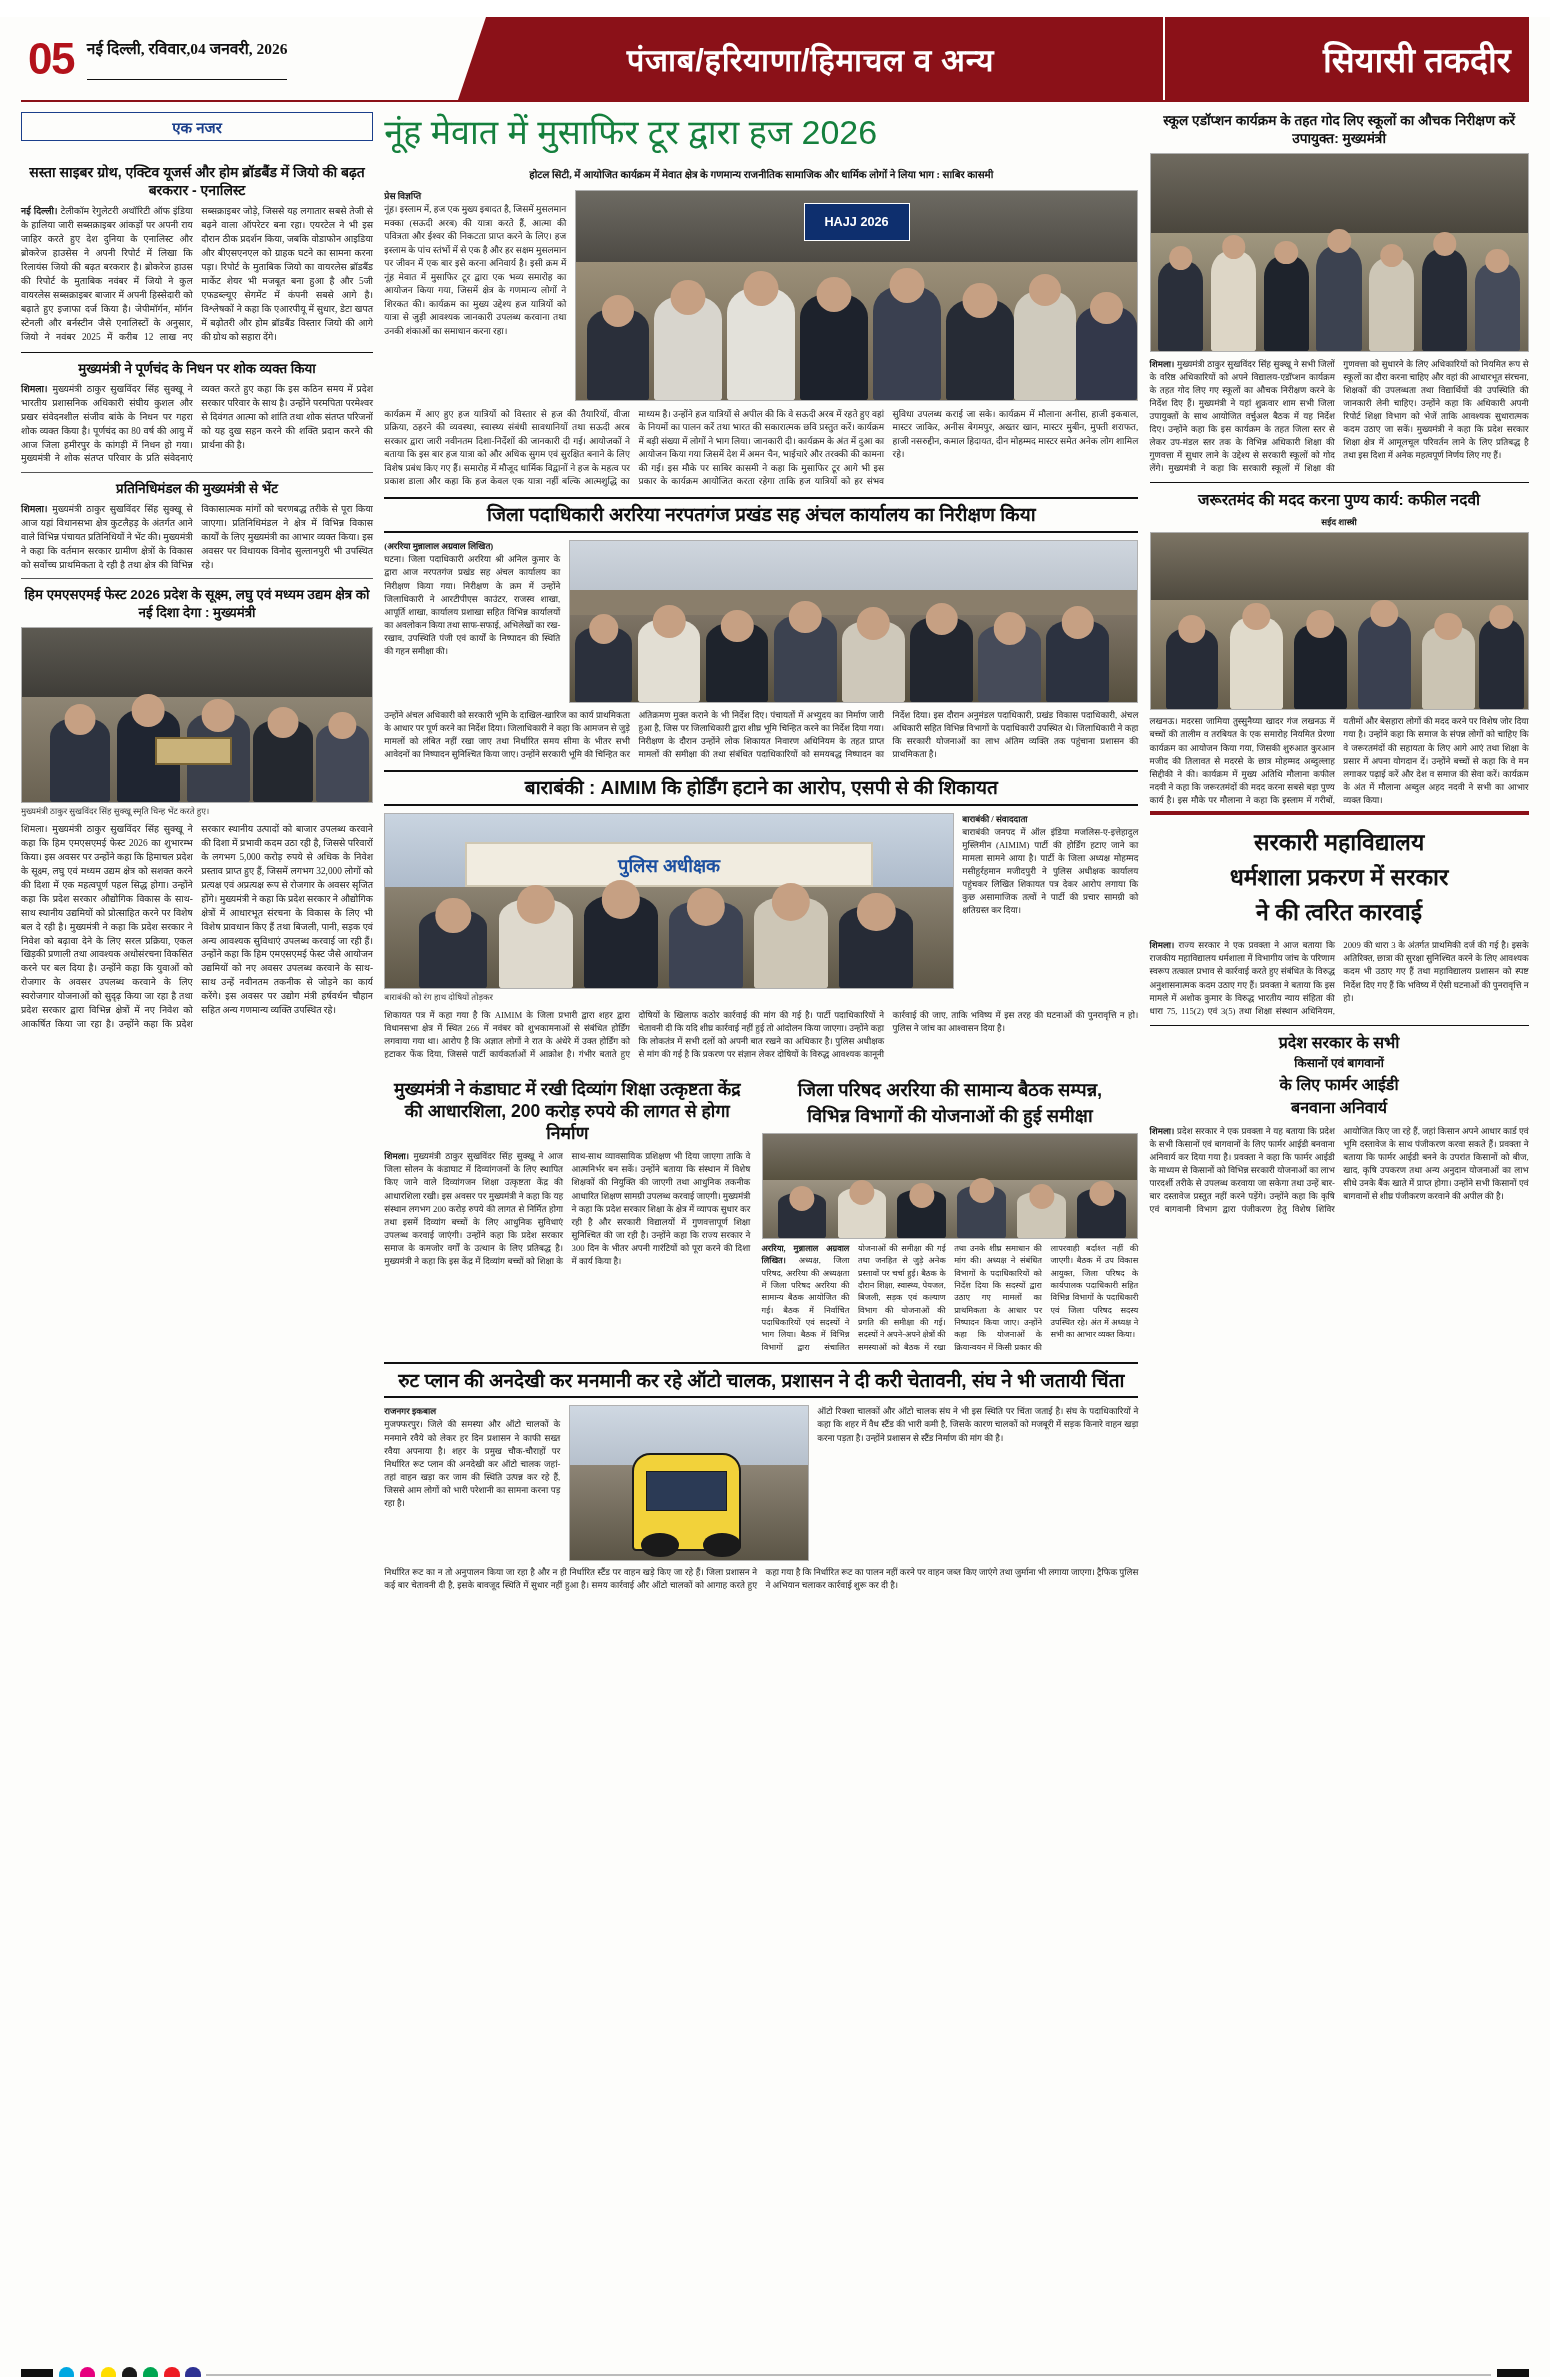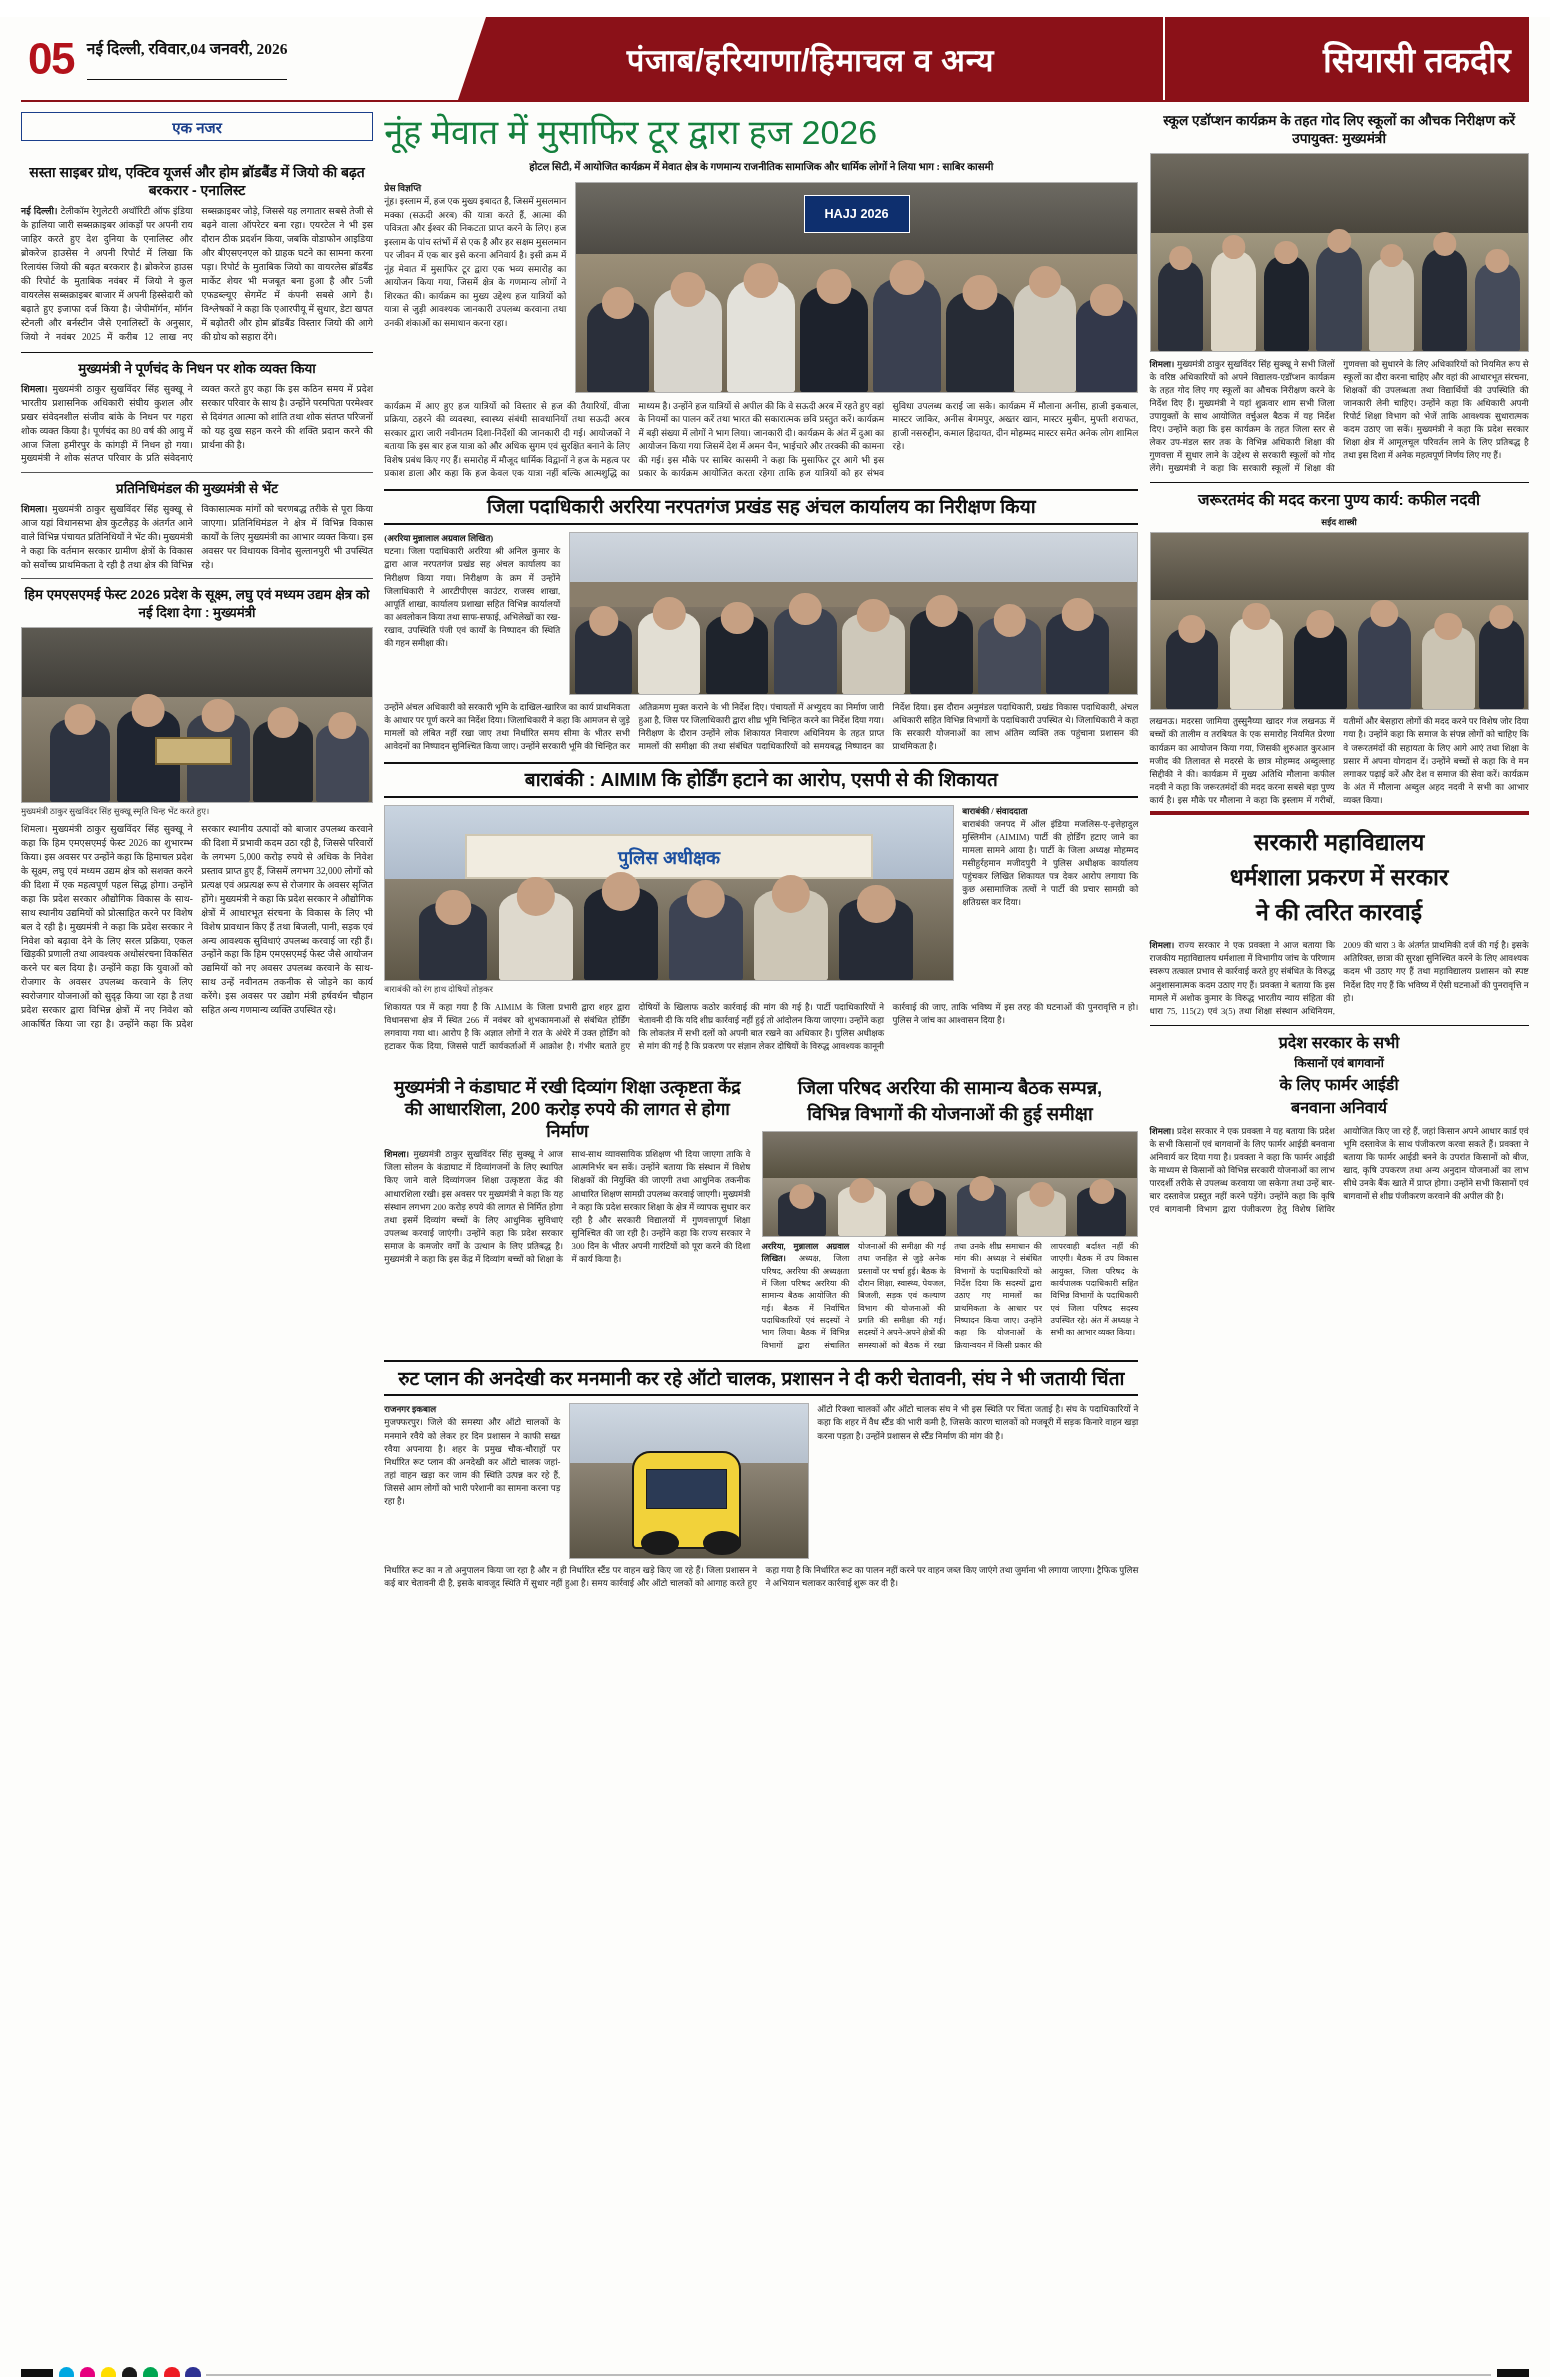--- a/index.html
+++ b/index.html
@@ -152,21 +152,21 @@
   .mega-head {
     font-family:"Liberation Sans", sans-serif;
     font-weight:normal;
     font-size:34px;
     line-height:1.22;
     text-align:left;
     color:#15803d;
   }
   .mega-sub {
     font-size:10.2px; text-align:center; font-weight:bold;
-    margin-top:7px; line-height:1.4;
+    margin-top:15px; line-height:1.4;
   }
   .band-head {
     font-family:"Liberation Sans", sans-serif;
     font-weight:bold;
     font-size:19px;
     line-height:1.25;
     text-align:center;
     padding:4.2px 0;
     border-top:2.1px solid #111;
     border-bottom:2.1px solid #111;
@@ -380,21 +380,21 @@
           </div>
           <div class="body-text" style="font-size:8.7px;">बाराबंकी जनपद में ऑल इंडिया मजलिस-ए-इत्तेहादुल मुस्लिमीन (AIMIM) पार्टी की होर्डिंग हटाए जाने का मामला सामने आया है। पार्टी के जिला अध्यक्ष मोहम्मद मसीहुर्रहमान मजीदपुरी ने पुलिस अधीक्षक कार्यालय पहुंचकर लिखित शिकायत पत्र देकर आरोप लगाया कि कुछ असामाजिक तत्वों ने पार्टी की प्रचार सामग्री को क्षतिग्रस्त कर दिया।</div>
         </div>
       </div>
       <div class="body-text three-col" style="font-size:8.7px; margin-top:5.6px;">
         <span>शिकायत पत्र में कहा गया है कि AIMIM के जिला प्रभारी द्वारा शहर द्वारा विधानसभा क्षेत्र में स्थित 266 में नवंबर को शुभकामनाओं से संबंधित होर्डिंग लगवाया गया था। आरोप है कि अज्ञात लोगों ने रात के अंधेरे में उक्त होर्डिंग को हटाकर फेंक दिया, जिससे पार्टी कार्यकर्ताओं में आक्रोश है।</span>
         <span>गंभीर बताते हुए दोषियों के खिलाफ कठोर कार्रवाई की मांग की गई है। पार्टी पदाधिकारियों ने चेतावनी दी कि यदि शीघ्र कार्रवाई नहीं हुई तो आंदोलन किया जाएगा। उन्होंने कहा कि लोकतंत्र में सभी दलों को अपनी बात रखने का अधिकार है।</span>
         <span>पुलिस अधीक्षक से मांग की गई है कि प्रकरण पर संज्ञान लेकर दोषियों के विरुद्ध आवश्यक कानूनी कार्रवाई की जाए, ताकि भविष्य में इस तरह की घटनाओं की पुनरावृत्ति न हो। पुलिस ने जांच का आश्वासन दिया है।</span>
       </div>
 
-      <div style="display:flex; gap:11.3px; margin-top:18px;">
+      <div style="display:flex; gap:11.3px; margin-top:12px;">
         <div style="width:366px;">
           <div class="sec-head">मुख्यमंत्री ने कंडाघाट में रखी दिव्यांग शिक्षा उत्कृष्टता केंद्र की आधारशिला, 200 करोड़ रुपये की लागत से होगा निर्माण</div>
           <div class="body-text two-col" style="font-size:8.7px;">
             <b>शिमला।</b>
             <span>मुख्यमंत्री ठाकुर सुखविंदर सिंह सुक्खू ने आज जिला सोलन के कंडाघाट में दिव्यांगजनों के लिए स्थापित किए जाने वाले दिव्यांगजन शिक्षा उत्कृष्टता केंद्र की आधारशिला रखी। इस अवसर पर मुख्यमंत्री ने कहा कि यह संस्थान लगभग 200 करोड़ रुपये की लागत से निर्मित होगा तथा इसमें दिव्यांग बच्चों के लिए आधुनिक सुविधाएं उपलब्ध करवाई जाएंगी। उन्होंने कहा कि प्रदेश सरकार समाज के कमजोर वर्गों के उत्थान के लिए प्रतिबद्ध है। मुख्यमंत्री ने कहा कि इस केंद्र में दिव्यांग बच्चों को शिक्षा के साथ-साथ व्यावसायिक प्रशिक्षण भी दिया जाएगा ताकि वे आत्मनिर्भर बन सकें। उन्होंने बताया कि संस्थान में विशेष शिक्षकों की नियुक्ति की जाएगी तथा आधुनिक तकनीक आधारित शिक्षण सामग्री उपलब्ध करवाई जाएगी। मुख्यमंत्री ने कहा कि प्रदेश सरकार शिक्षा के क्षेत्र में व्यापक सुधार कर रही है और सरकारी विद्यालयों में गुणवत्तापूर्ण शिक्षा सुनिश्चित की जा रही है। उन्होंने कहा कि राज्य सरकार ने 300 दिन के भीतर अपनी गारंटियों को पूरा करने की दिशा में कार्य किया है।</span>
           </div>
         </div>
 
         <div style="flex:1;">
           <div class="sec-head" style="font-size:18.3px;">जिला परिषद अररिया की सामान्य बैठक सम्पन्न,</div>

